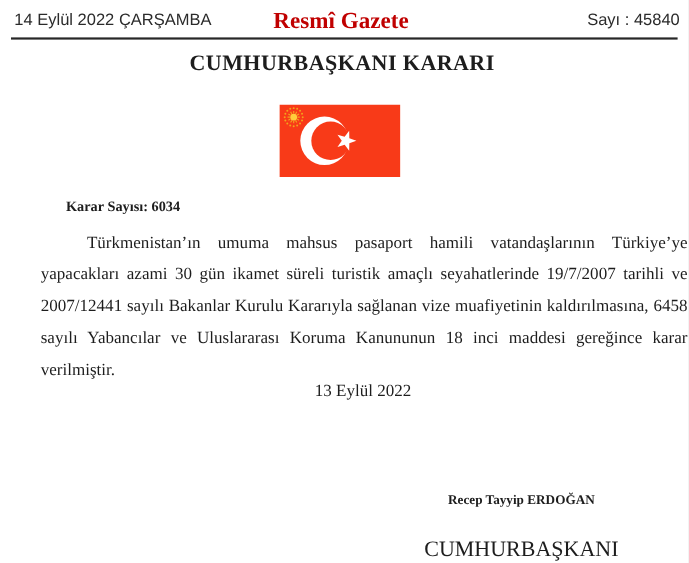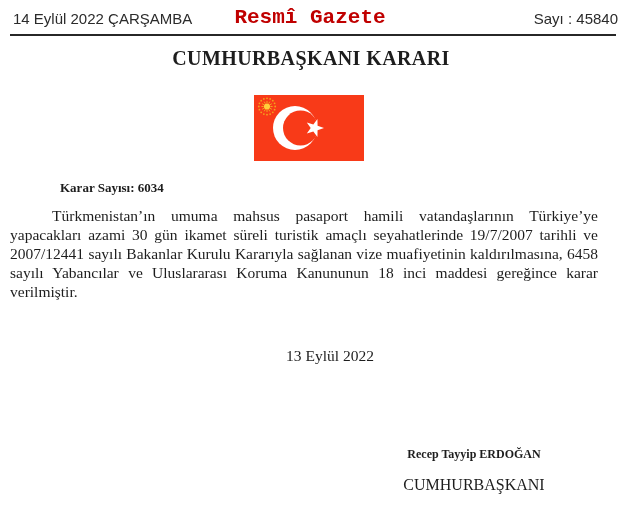--- a/index.html
+++ b/index.html
@@ -38,42 +38,42 @@
   }
   .flag{
     position:absolute;left:254px;top:95px;
     width:110px;height:66px;display:block;
   }
   .decision-no{
     position:absolute;left:60px;top:180px;
     font-weight:bold;font-size:13px;
   }
   .body-par{
-    position:absolute;left:10px;top:206px;width:588px;
-    font-size:15.5px;line-height:19px;
+    position:absolute;left:37px;top:206px;width:588px;
+    font-size:15.5px;line-height:29px;
     text-align:justify;text-indent:42px;
   }
   .decree-date{
     position:absolute;left:0;width:614px;top:347px;
     text-align:center;font-size:15.5px;padding-left:23px;
   }
   .signature{
     position:absolute;left:348px;width:252px;top:445px;
     text-align:center;
   }
   .sig-name{font-weight:bold;font-size:12px;line-height:19px;}
-  .sig-title{font-size:16px;line-height:19px;margin-top:11px;}
+  .sig-title{font-size:20px;line-height:19px;margin-top:26px;}
 </style>
 </head>
 <body>
 
 <div class="page">
 
   <div class="gazette-date">14 Eylül 2022 ÇARŞAMBA</div>
-  <div class="masthead" style="color: rgb(192, 0, 0); font-family: Liberation Mono, monospace;">Resmî Gazete</div>
+  <div class="masthead" style="color: rgb(192, 0, 0);">Resmî Gazete</div>
   <div class="issue">Sayı : 45840</div>
   <div class="rule"></div>
 
   <div class="decree-title">CUMHURBAŞKANI KARARI</div>
 
   <svg class="flag" viewBox="0 0 110 66" aria-hidden="true">
     <rect x="0" y="0" width="110" height="66" fill="#F83A18"></rect>
     <g>
       <circle cx="13" cy="11.5" r="3.1" fill="#FFCE3B"></circle>
     <circle cx="21.20" cy="11.50" r="0.9" fill="#F2A41C"></circle>

